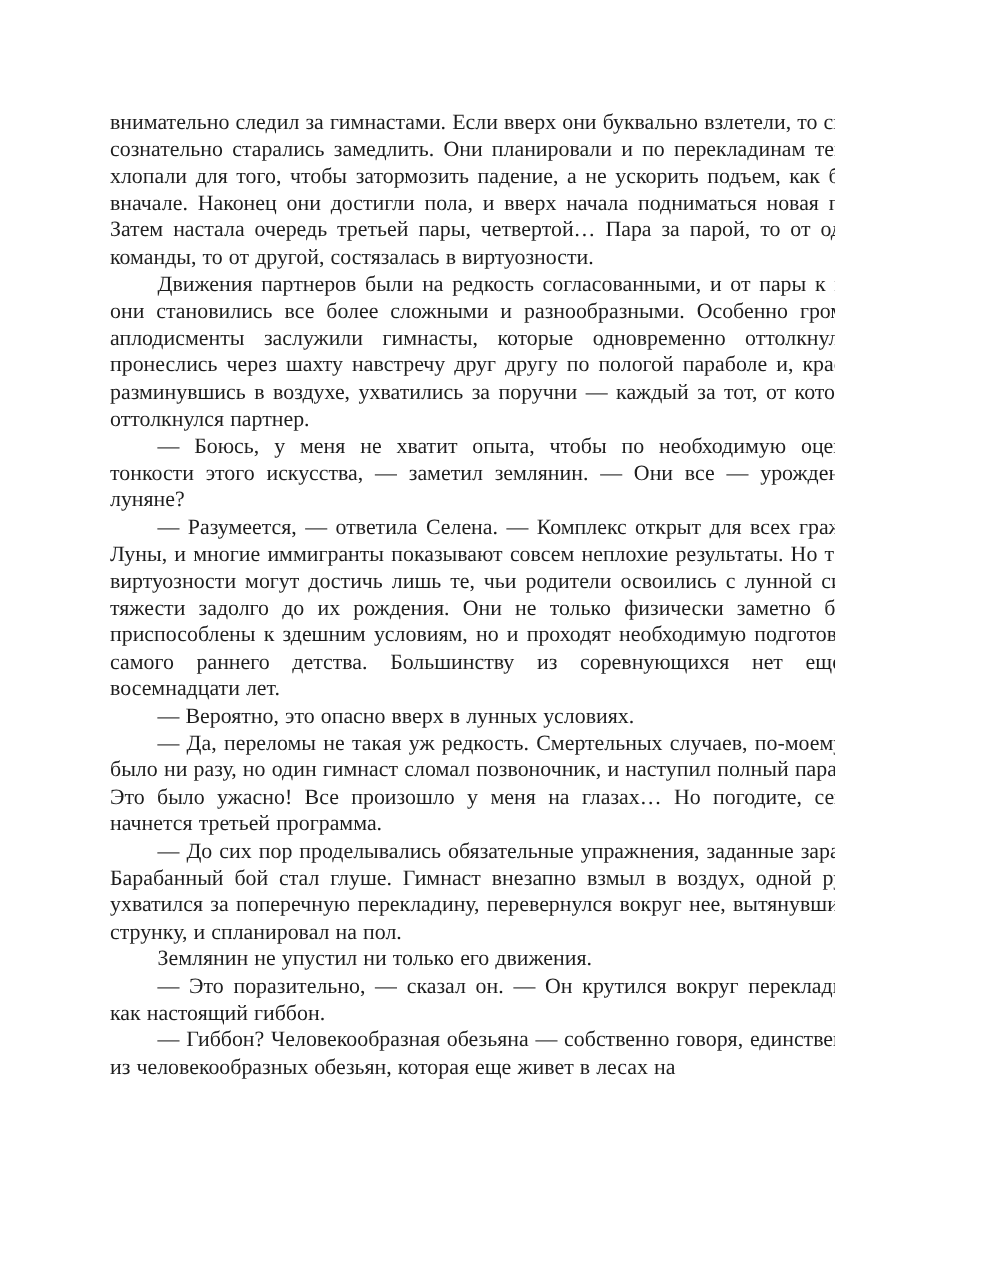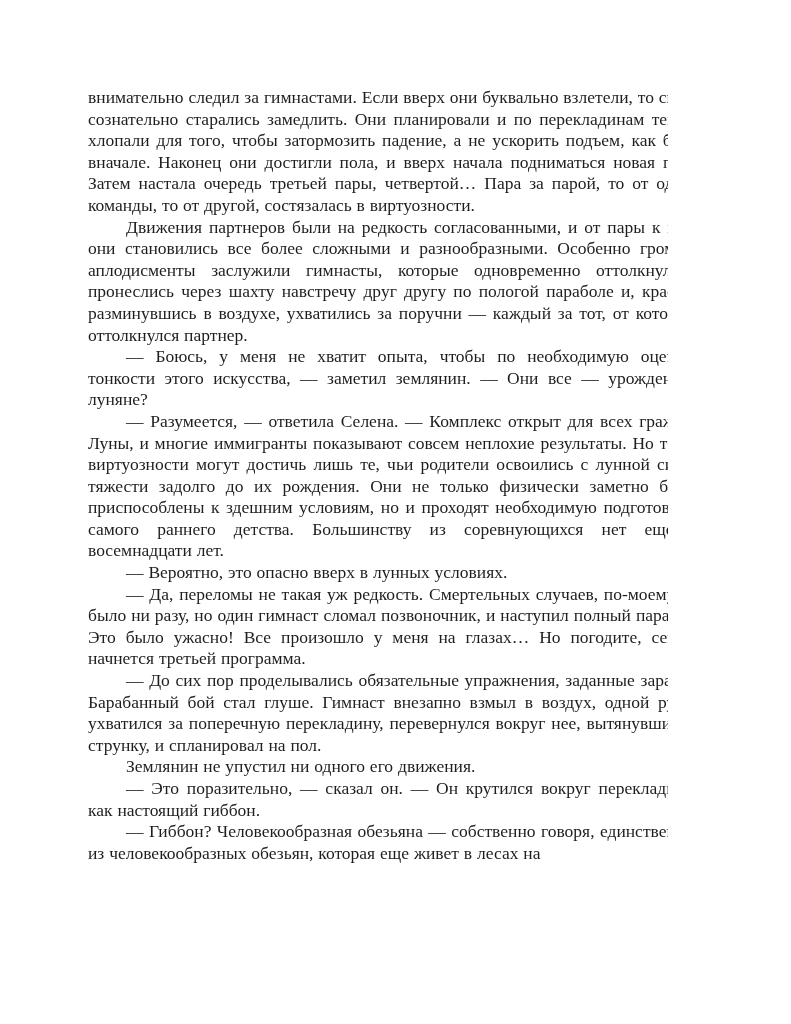--- a/index.html
+++ b/index.html
@@ -40,17 +40,17 @@
 
 <div class="page">
   <div class="text-block" id="text-block" style="color: rgb(30, 30, 30);">
       <p>внимательно следил за гимнастами. Если вверх они буквально взлетели, то спуск сознательно старались замедлить. Они планировали и по перекладинам теперь хлопали для того, чтобы затормозить падение, а не ускорить подъем, как было вначале. Наконец они достигли пола, и вверх начала подниматься новая пара. Затем настала очередь третьей пары, четвертой… Пара за парой, то от одной команды, то от другой, состязалась в виртуозности.</p>
       <p class="indent">Движения партнеров были на редкость согласованными, и от пары к паре они становились все более сложными и разнообразными. Особенно громкие аплодисменты заслужили гимнасты, которые одновременно оттолкнулись, пронеслись через шахту навстречу друг другу по пологой параболе и, красиво разминувшись в воздухе, ухватились за поручни — каждый за тот, от которого оттолкнулся партнер.</p>
       <p class="indent">— Боюсь, у меня не хватит опыта, чтобы по необходимую оценить тонкости этого искусства, — заметил землянин. — Они все — урожденные луняне?</p>
       <p class="indent">— Разумеется, — ответила Селена. — Комплекс открыт для всех граждан Луны, и многие иммигранты показывают совсем неплохие результаты. Но такой виртуозности могут достичь лишь те, чьи родители освоились с лунной силой тяжести задолго до их рождения. Они не только физически заметно более приспособлены к здешним условиям, но и проходят необходимую подготовку с самого раннего детства. Большинству из соревнующихся нет еще и восемнадцати лет.</p>
       <p class="indent">— Вероятно, это опасно вверх в лунных условиях.</p>
       <p class="indent">— Да, переломы не такая уж редкость. Смертельных случаев, по-моему, не было ни разу, но один гимнаст сломал позвоночник, и наступил полный паралич. Это было ужасно! Все произошло у меня на глазах… Но погодите, сейчас начнется третьей программа.</p>
       <p class="indent">— До сих пор проделывались обязательные упражнения, заданные заранее. Барабанный бой стал глуше. Гимнаст внезапно взмыл в воздух, одной рукой ухватился за поперечную перекладину, перевернулся вокруг нее, вытянувшись в струнку, и спланировал на пол.</p>
-      <p class="indent">Землянин не упустил ни одного его движения.</p>
+      <p class="indent">Землянин не упустил ни только его движения.</p>
       <p class="indent">— Это поразительно, — сказал он. — Он крутился вокруг перекладины, как настоящий гиббон.</p>
       <p class="indent">— Гиббон? Человекообразная обезьяна — собственно говоря, единственная из человекообразных обезьян, которая еще живет в лесах на</p>
     </div>
 </div>
 
 </body></html>

